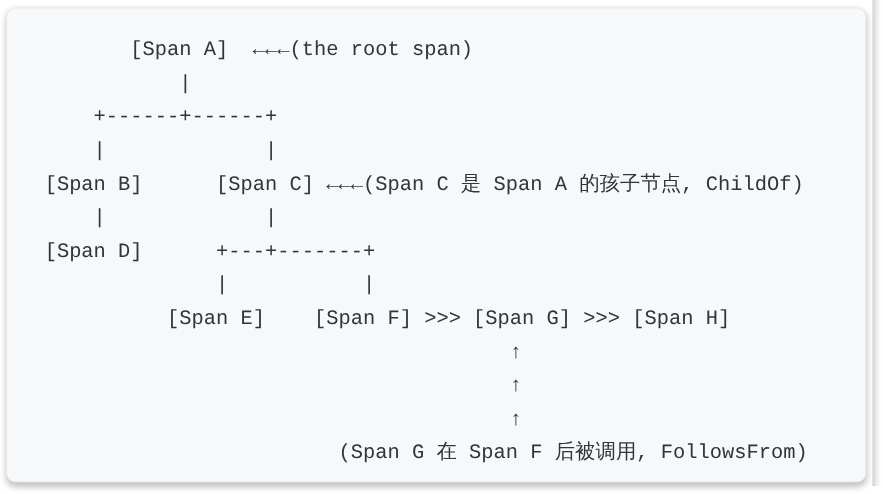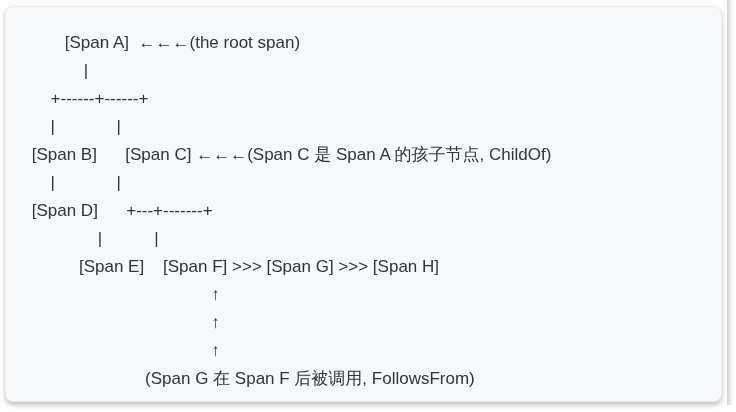--- a/index.html
+++ b/index.html
@@ -23,21 +23,21 @@
     box-sizing: border-box;
     background: var(--panel-bg, #f6f8f9);
     border: 1px solid var(--panel-border, #e9ecee);
     border-radius: 8px;
     box-shadow: 0 3px 5px rgba(0, 0, 0, 0.25);
     padding: 22px 12px 0 21px;
     overflow: hidden;
   }
   .ascii {
     margin: 0;
-    font-family: Liberation Sans, sans-serif;
+    font-family: Liberation Mono, monospace;
     font-size: 17px;
     line-height: 28px;
     color: var(--text-color, #30353a);
     white-space: pre;
   }
   .right-edge-shade {
     position: absolute;
     left: 727px;
     top: 0;
     width: 7px;

